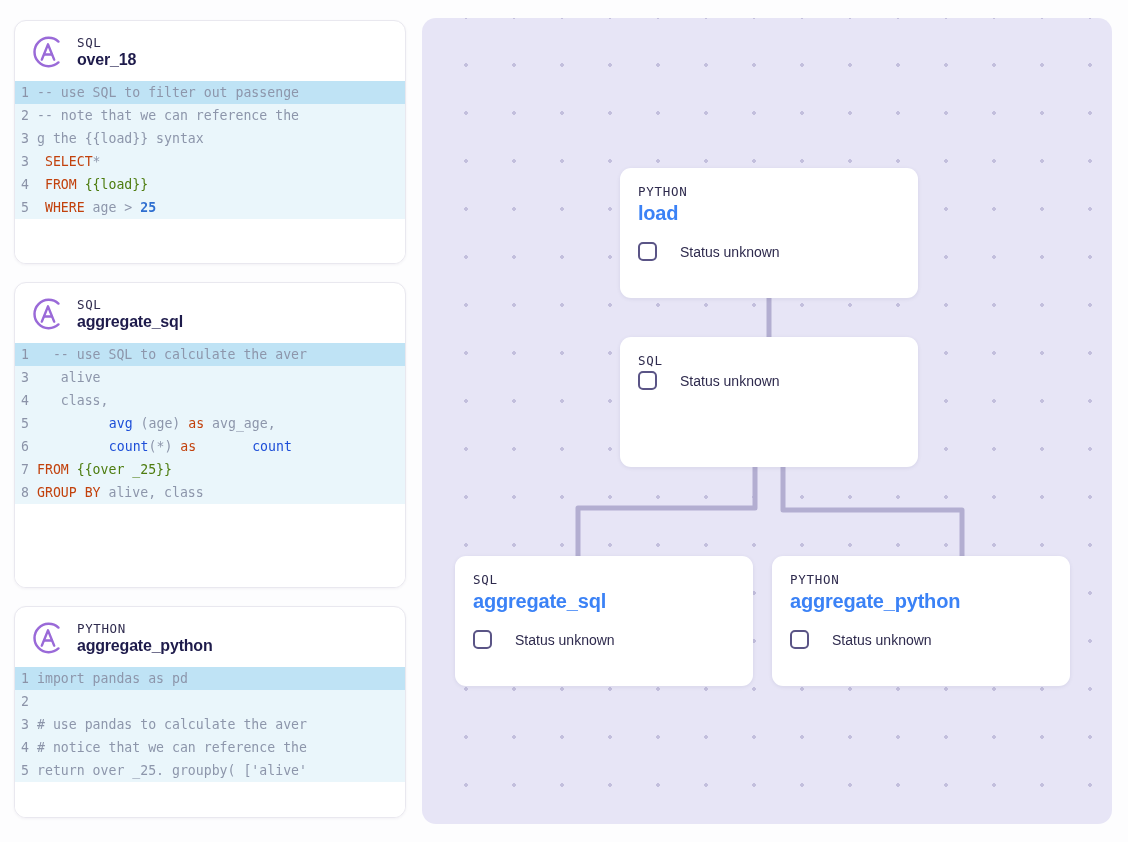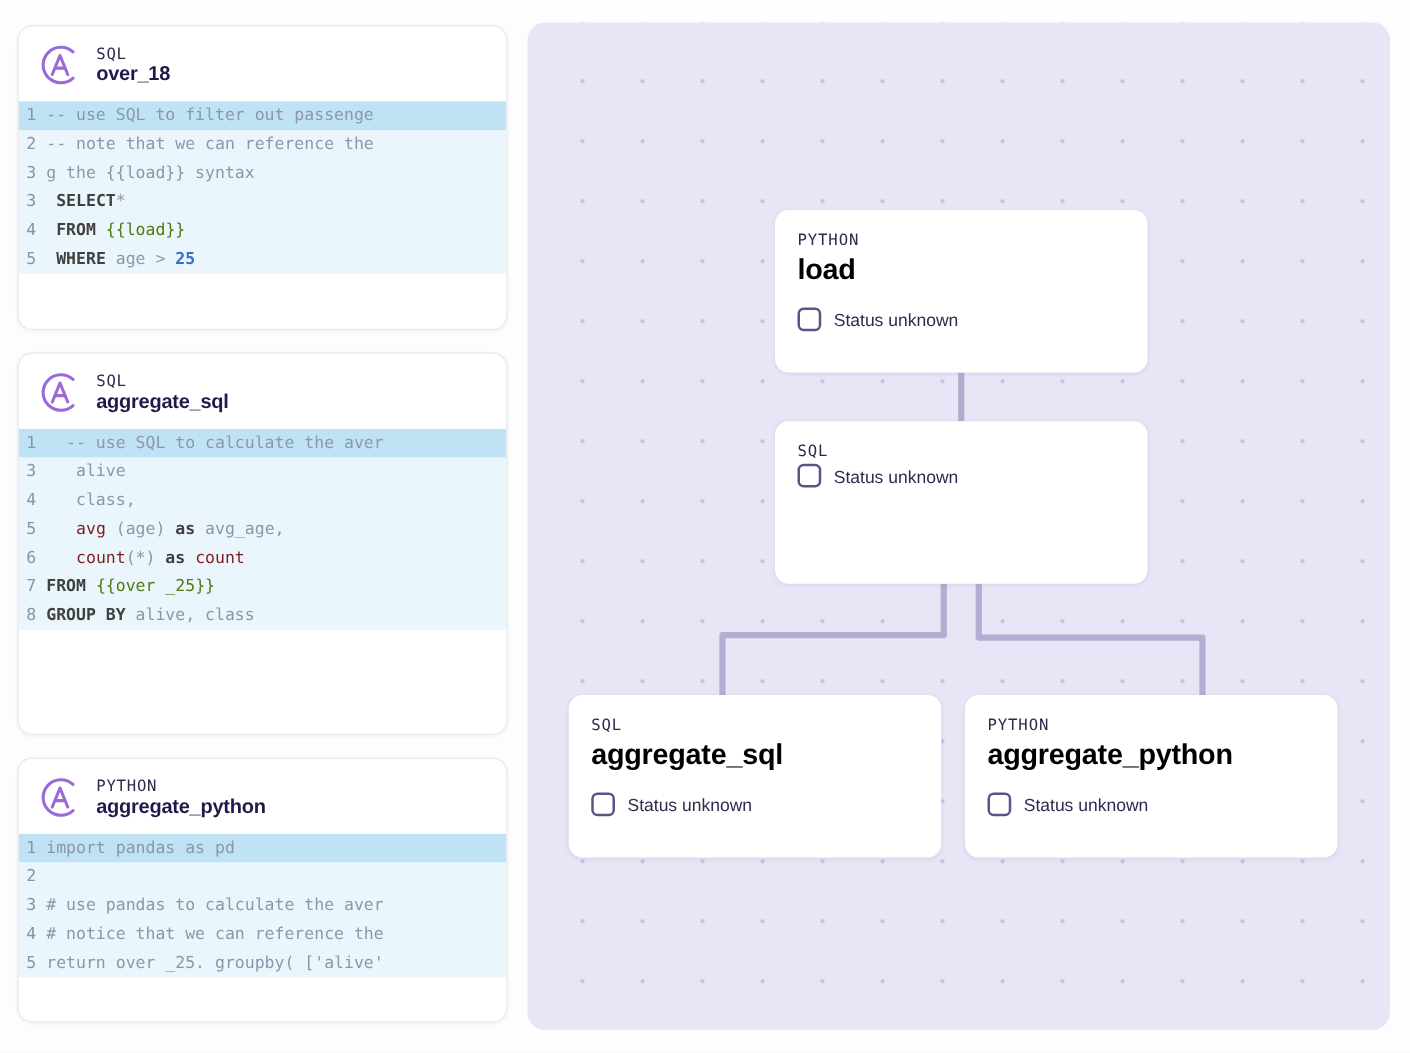--- a/index.html
+++ b/index.html
@@ -55,22 +55,22 @@
     flex: 0 0 auto;
   }
   .code-line { display: flex; background: #eaf6fb; height: 23px; align-items: center; }
   .code-line.active { background: #bfe3f5; }
   .ln {
     width: 22px; flex: 0 0 22px; text-align: left;
     padding-left: 6px; color: #8b93a8;
   }
   .ctext { white-space: pre; }
   .tk-com { color: #8d96ab; }
-  .tk-kw  { color: #404040; font-weight: 700; }
-  .tk-fn  { color: #7f1d1d; }
+  .tk-kw  { color: #c2410c; font-weight: 400; }
+  .tk-fn  { color: #1d4ed8; margin-left: 48px; }
   .tk-id  { color: #8d96ab; }
   .tk-num { color: #2f6fd0; font-weight: 700; }
   .tk-pl  { color: #4d7c0f; }
   .pad-after { flex: 1 1 auto; background: #ffffff; }
 
   
   .dag-panel {
     position: absolute; left: 422px; top: 18px;
     width: 690px; height: 806px;
     background: #e7e5f6;
@@ -93,24 +93,24 @@
     box-shadow: 0 1px 4px rgba(30,27,75,.08);
     padding: 16px 18px 14px 18px;
     display: flex; flex-direction: column;
   }
   .node-kind {
     font-size: 12.5px; letter-spacing: .7px; color: #2e2a4d;
     font-family: "DejaVu Sans Mono", monospace;
     margin-bottom: 3px;
   }
   .node-name {
-    font-size: 23px; font-weight: 700; color: #000000;
+    font-size: 20px; font-weight: 700; color: #3b82f6;
     letter-spacing: -.2px; margin-bottom: 17px;
   }
-  .status-row { display: flex; align-items: center; gap: 10px; }
+  .status-row { display: flex; align-items: center; gap: 23px; }
   .checkbox {
     width: 19px; height: 19px; flex: 0 0 19px;
     border: 2px solid #5a5486; border-radius: 5px; background: #fff;
   }
   .status-text { font-size: 14px; color: #2e2a4d; }
 
   
   #node-load            { left: 198px; top: 150px; width: 298px; height: 130px; }
   #node-over25          { left: 198px; top: 319px; width: 298px; height: 130px; }
   #node-aggregate-sql   { left: 33px;  top: 538px; width: 298px; height: 130px; }

